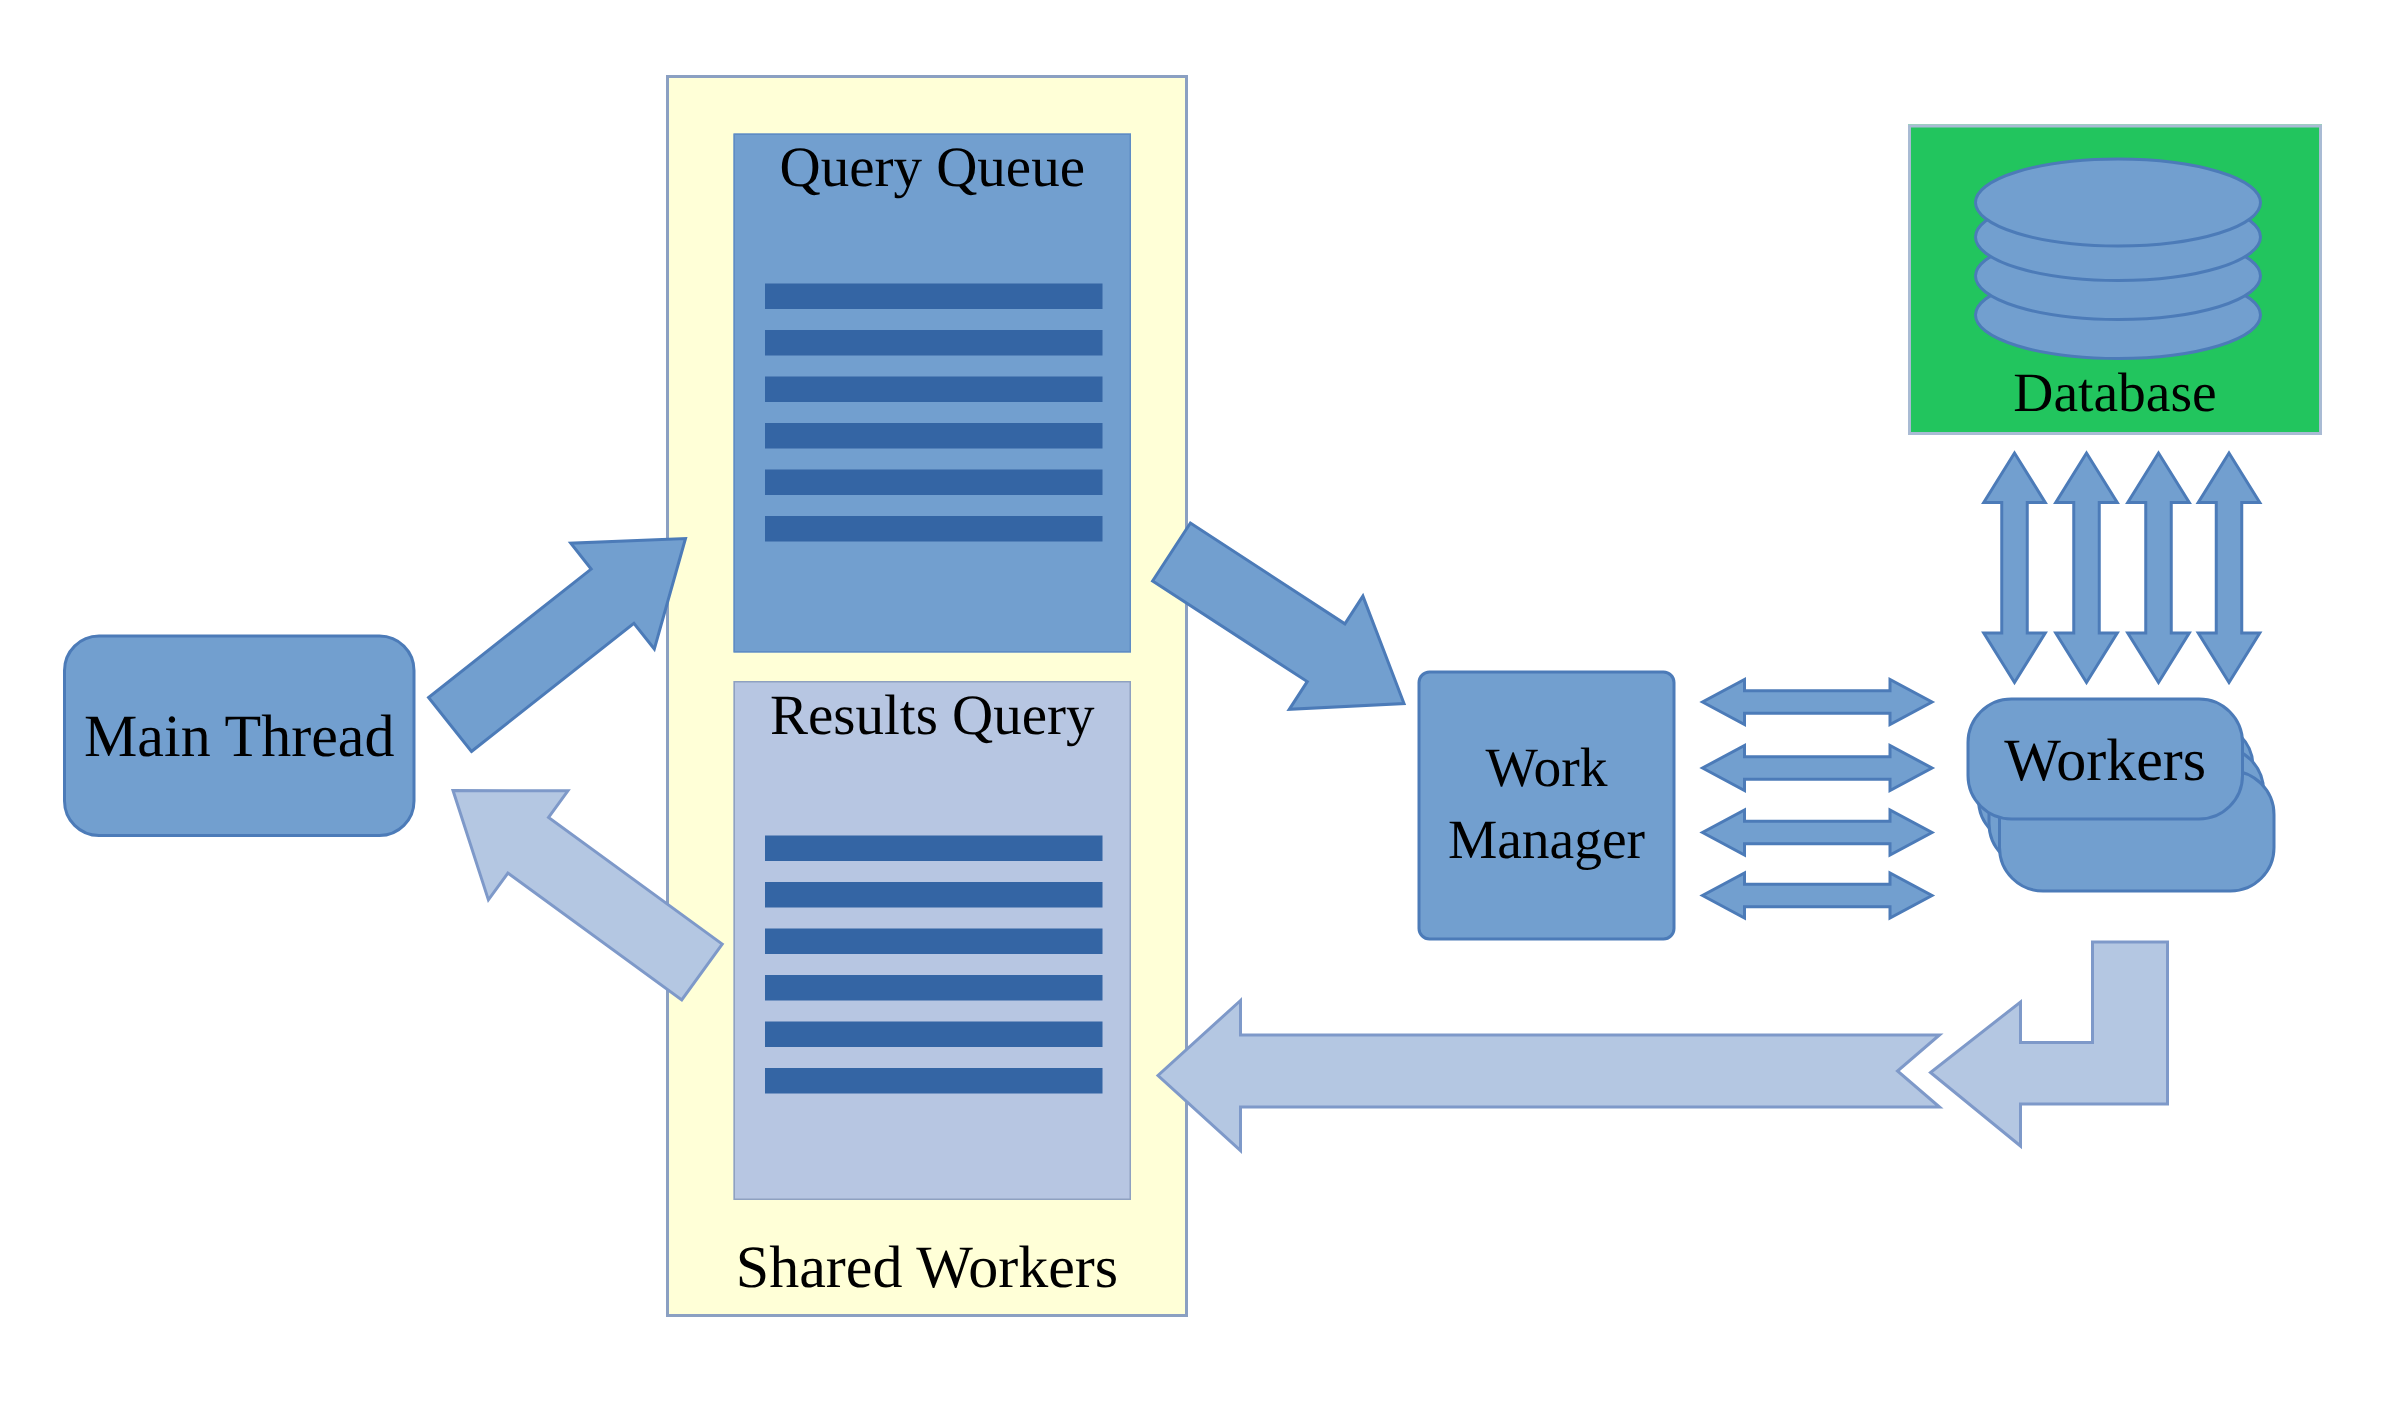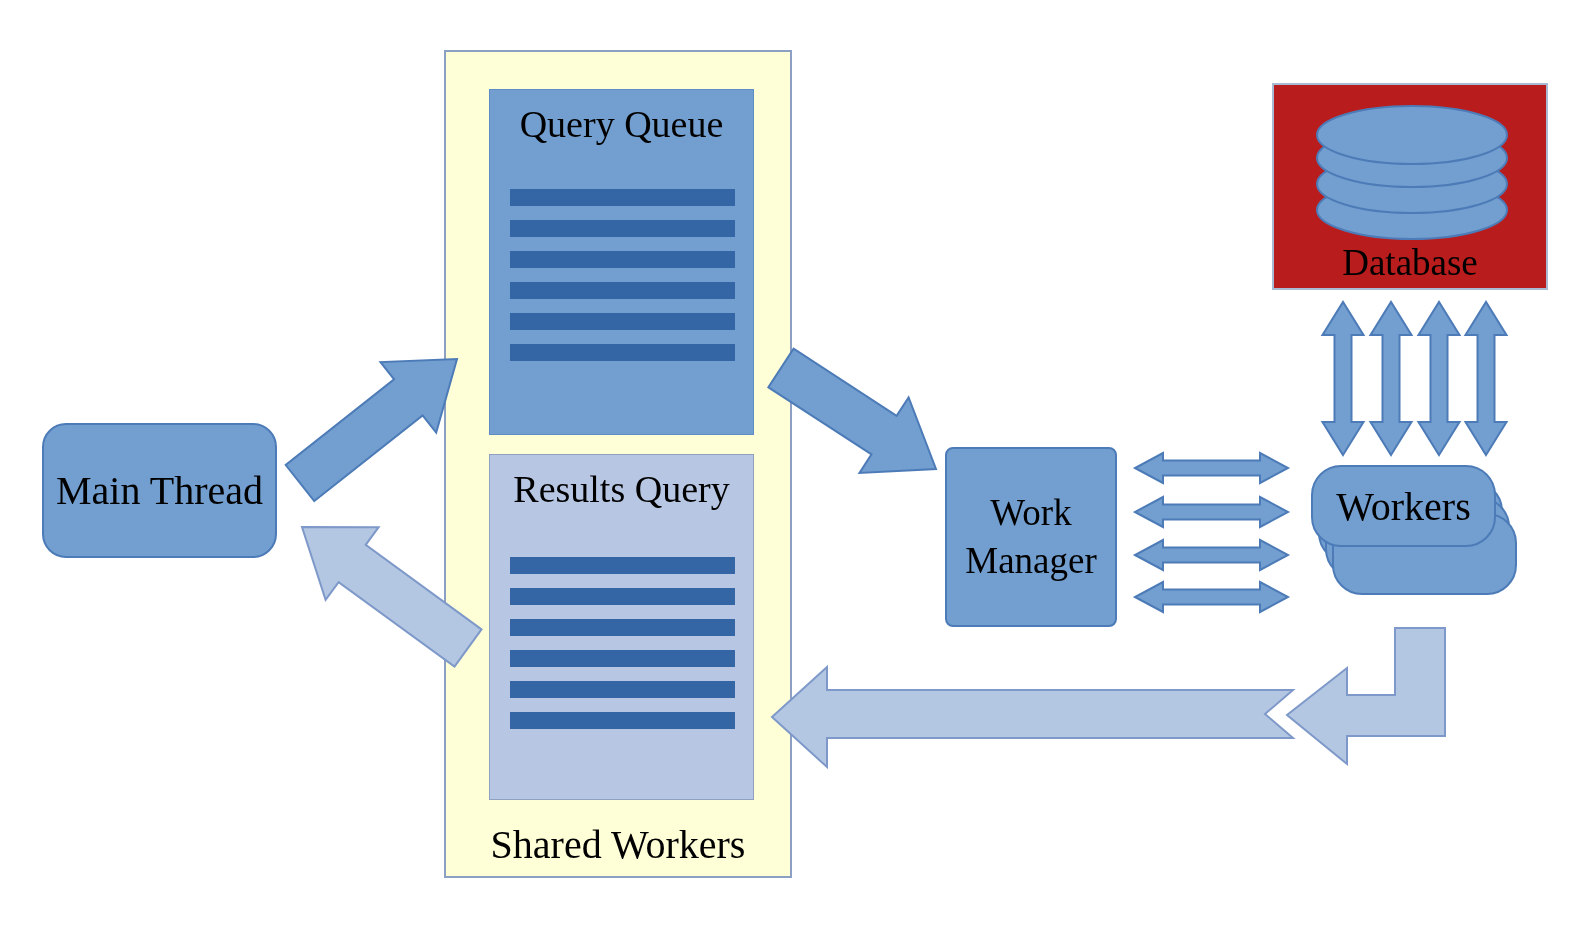--- a/index.html
+++ b/index.html
@@ -24,39 +24,39 @@
   .main{left:42px; top:423px; width:235px; height:135px; border-radius:24px; font-size:40px;}
 
   
   .shared{position:absolute; left:444px; top:50px; width:348px; height:828px; box-sizing:border-box;
           background:var(--shared-fill); border:2px solid var(--shared-border);}
   .shared-lbl{position:absolute; bottom:8px; left:0; width:100%; text-align:center; font-size:40px;}
 
   .queue{position:absolute; left:43px; width:265px; height:346px; box-sizing:border-box;}
   .qq{top:37px; background:var(--node-fill); border:1px solid var(--query-border);}
   .rq{top:402px; background:var(--results-fill); border:1px solid var(--results-border);}
-  .qtitle{text-align:center; font-size:38px; padding-top:12px;}
+  .qtitle{text-align:center; font-size:38px; padding-top:0;}
   .stripes{position:absolute; left:20px; right:18px;}
   .qq .stripes{top:99px;}
   .rq .stripes{top:102px;}
   .stripe{height:17px; margin-bottom:14px; background:var(--queue-stripe);}
 
   
   .wm{left:945px; top:447px; width:172px; height:180px; border-radius:8px;
       font-size:37px; text-align:center; line-height:1.3;}
 
   
   .workers{position:absolute; left:1311px; top:465px; width:0; height:0; overflow:visible;}
   .wback,.wtop{position:absolute; width:185px; height:82px; box-sizing:border-box; border-radius:30px;
       background:var(--node-fill); border:2px solid var(--node-border);}
   .wtop{left:0; top:0; display:flex; align-items:center; justify-content:center; font-size:40px;}
 
   
   .db{position:absolute; left:1272px; top:83px; width:276px; height:207px; box-sizing:border-box;
-      background:#b91c1c; border:2px solid var(--database-border);}
+      background:#22c55e; border:2px solid var(--database-border);}
   .db-icon{position:absolute; left:0; top:0; width:276px; height:160px;}
   .db-icon ellipse{fill:var(--node-fill); stroke:var(--node-border); stroke-width:2;}
   .db-lbl{position:absolute; bottom:4px; left:0; width:100%; text-align:center; font-size:37px;}
 
   
   .arrows{position:absolute; left:0; top:0; width:1589px; height:934px; pointer-events:none;}
   .arrow-dark{fill:var(--node-fill); stroke:var(--node-border); stroke-width:2;}
   .arrow-light{fill:var(--light-fill); stroke:var(--light-border); stroke-width:2;}
 </style>
 </head>

